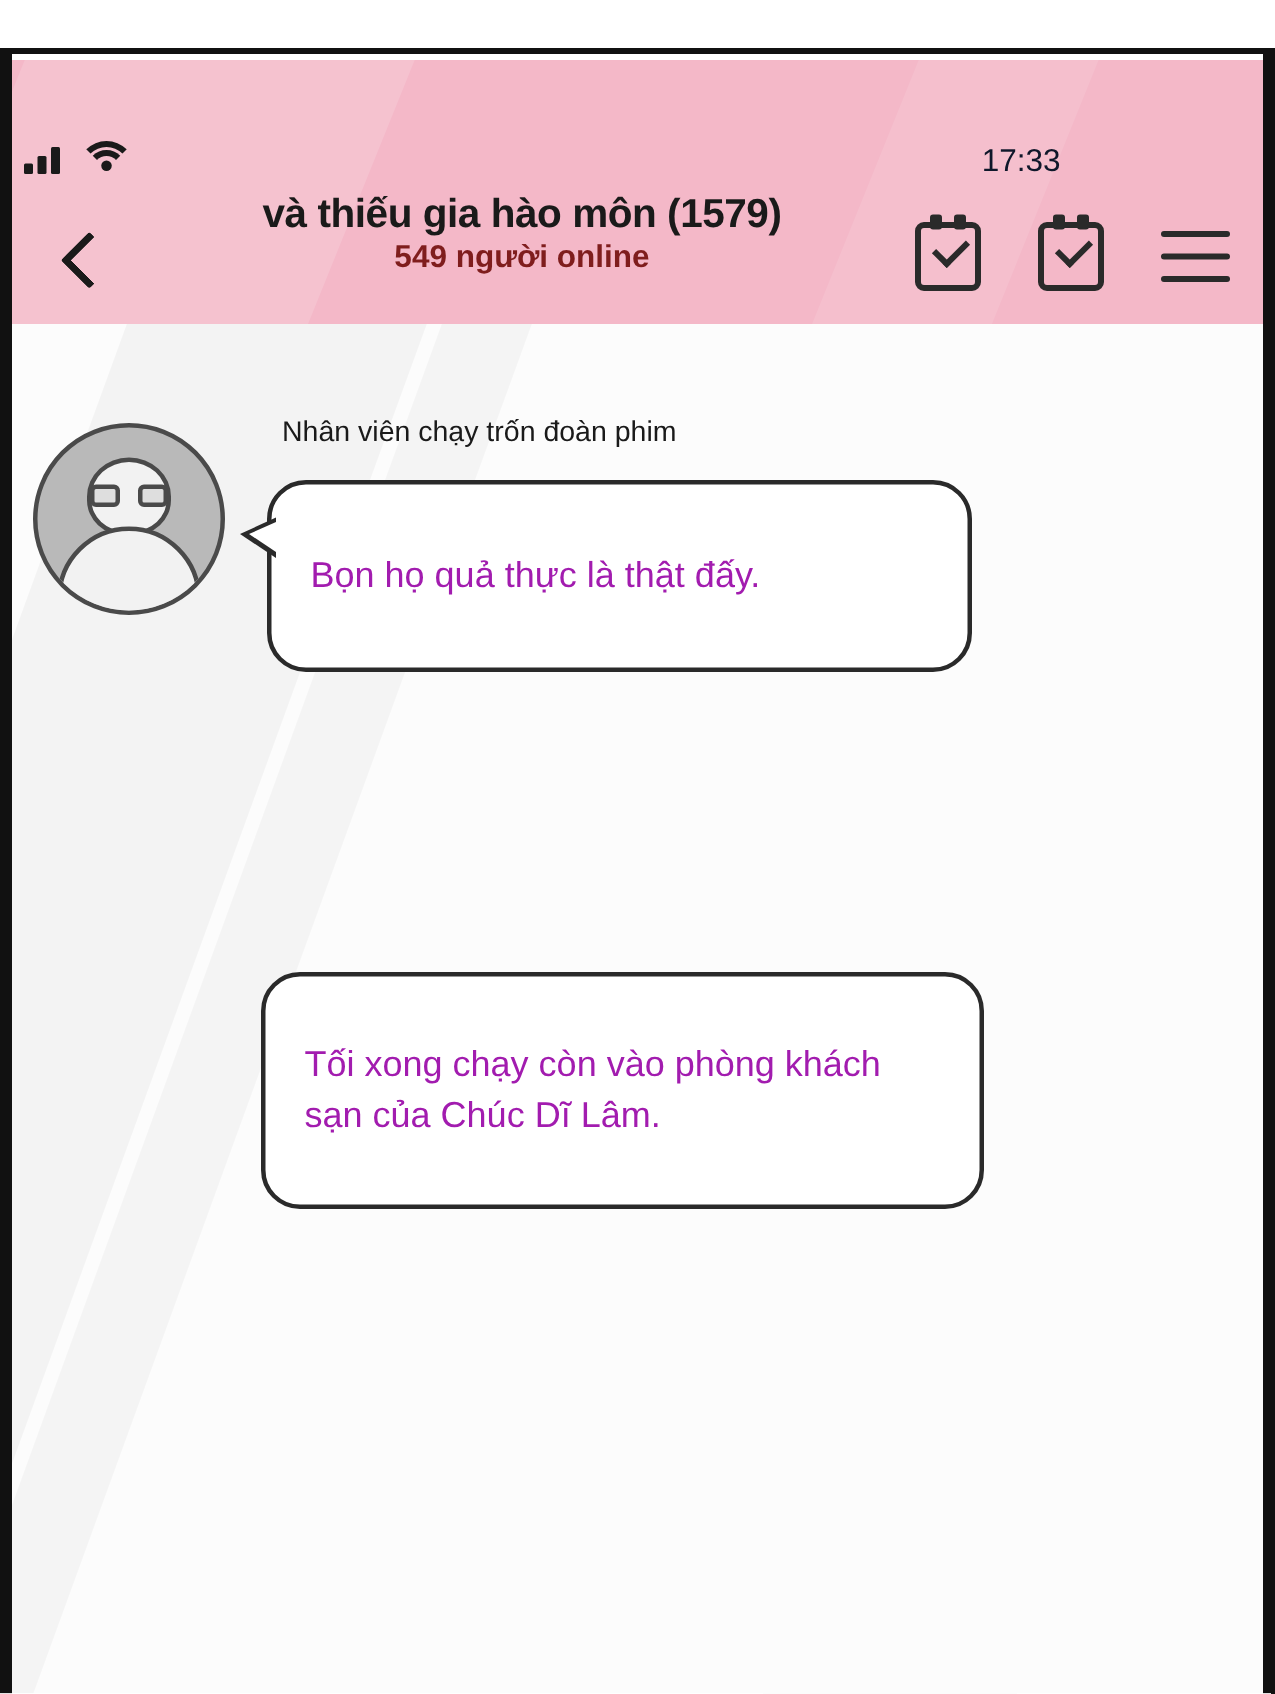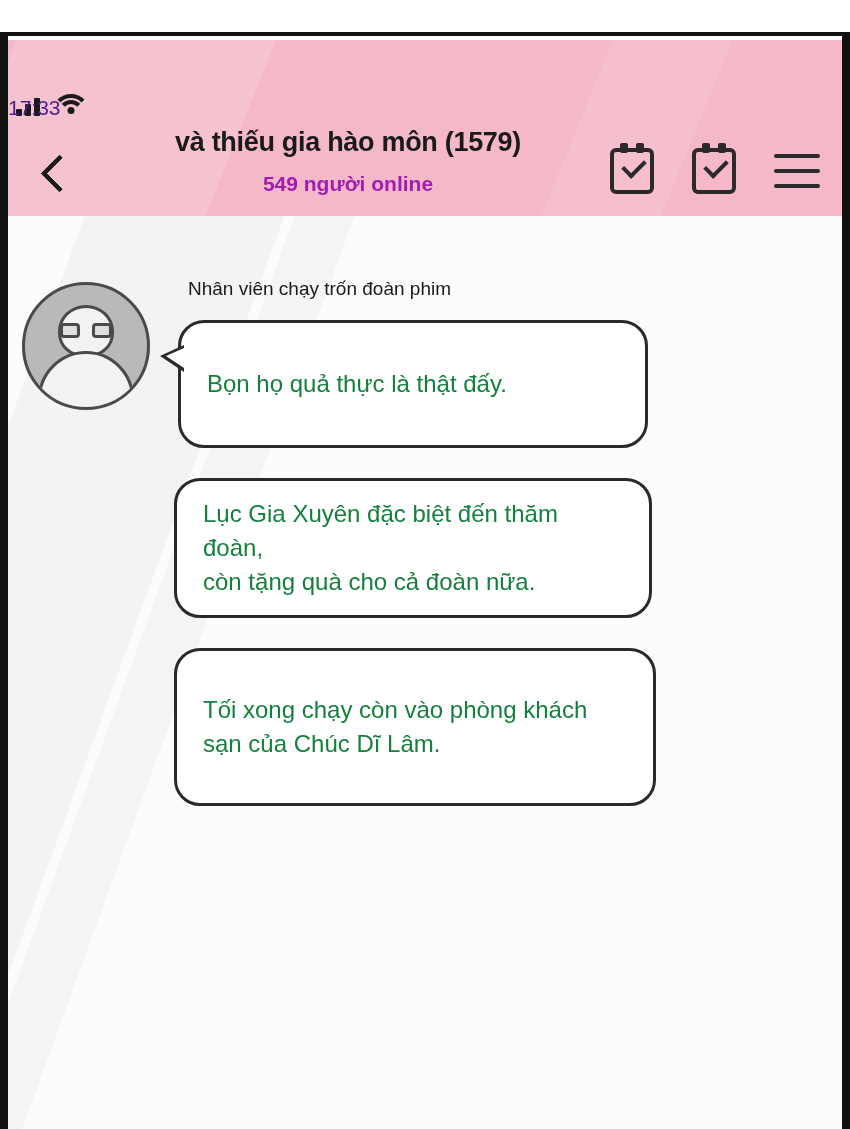--- a/index.html
+++ b/index.html
@@ -115,23 +115,23 @@
     width: 7px; height: 7px; top: 15px;
     background: #1a1a1a;
     border: none;
     border-radius: 50%;
   }
 
   .clock {
     position: absolute;
     left: 0; top: 56px;
     width: 699px;
-    text-align: left;
+    text-align: right;
     font-size: 21px;
-    color: #4c1d95;
+    color: #0f172a;
     z-index: 4;
   }
 
   .back-arrow {
     position: absolute;
     left: 30px; top: 112px;
     width: 34px; height: 44px;
     z-index: 4;
   }
   .back-arrow::before {
@@ -153,23 +153,23 @@
     z-index: 4;
   }
   .title-line {
     font-size: 27px;
     font-weight: bold;
     color: #1a1a1a;
     line-height: 1.25;
     letter-spacing: -0.3px;
   }
   .online-count {
-    margin-top: 12px;
+    margin-top: 0;
     font-size: 21px;
-    color: #a21caf;
+    color: #7f1d1d;
     font-weight: bold;
   }
 
   .header-actions {
     position: absolute;
     right: 22px; top: 108px;
     display: flex;
     align-items: center;
     gap: 38px;
     z-index: 4;
@@ -309,21 +309,21 @@
     box-sizing: border-box;
     z-index: 3;
     display: flex;
     align-items: center;
   }
   .bubble p {
     margin: 0;
     padding: 0 26px;
     font-size: 24px;
     line-height: 1.42;
-    color: #15803d;
+    color: #a21caf;
     white-space: pre-line;
   }
   .bubble .tail {
     position: absolute;
     left: -21px; top: 22px;
     width: 0; height: 0;
     border-top: 11px solid transparent;
     border-bottom: 16px solid transparent;
     border-right: 24px solid #2a2a2a;
   }
@@ -401,24 +401,20 @@
           <i></i>
         </span>
       <span class="body"></span>
     </div>
 
     <div class="bubble" id="b0">
       <span class="tail"></span>
       <p>Bọn họ quả thực là thật đấy.</p>
     </div>
 
-    <div class="bubble" id="b1">
-      <p>Lục Gia Xuyên đặc biệt đến thăm đoàn,
-còn tặng quà cho cả đoàn nữa.</p>
-    </div>
 
     <div class="bubble" id="b2">
       <p>Tối xong chạy còn vào phòng khách
 sạn của Chúc Dĩ Lâm.</p>
     </div>
 
 
   </div>
 </div>
 

